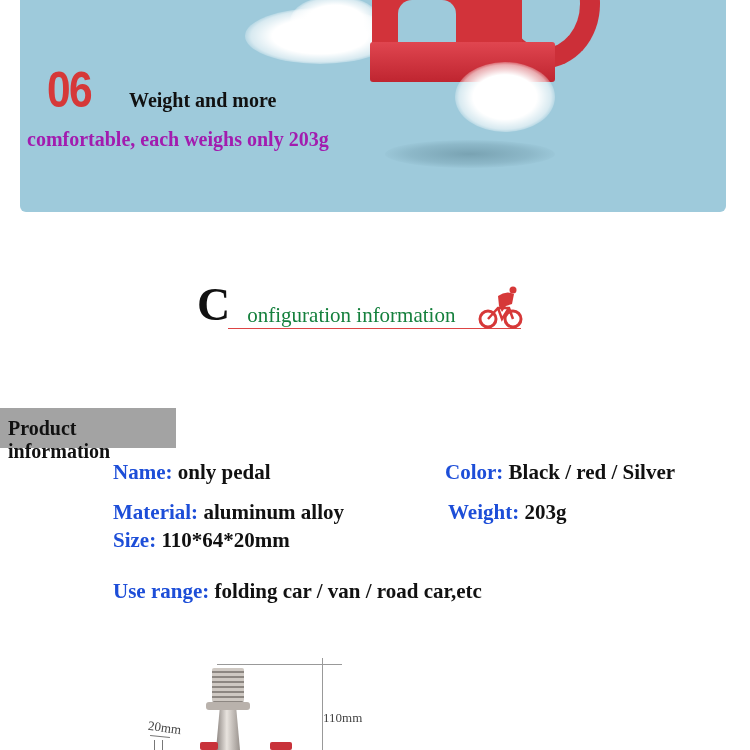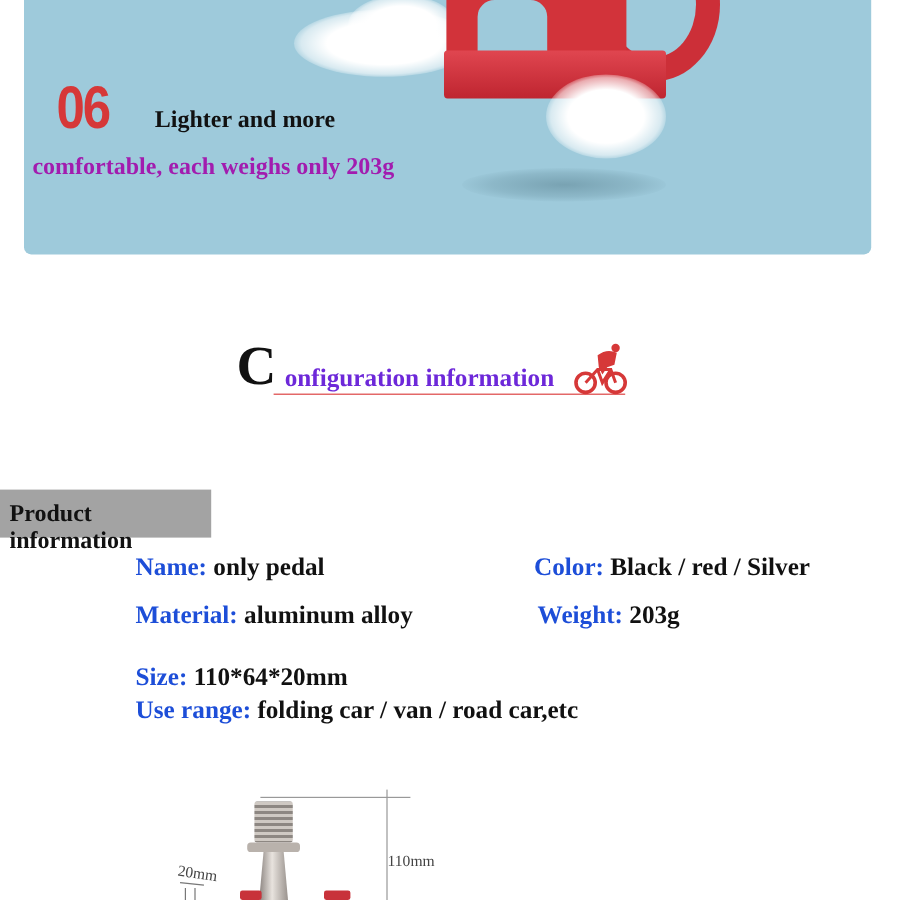--- a/index.html
+++ b/index.html
@@ -18,21 +18,21 @@
   .pedal-base { position:absolute; left:350px; top:52px; width:185px; height:40px; background:linear-gradient(#e04650,#bf2530); border-radius:3px; }
   .pedal-ring { position:absolute; left:468px; top:-50px; width:112px; height:128px; border:20px solid #cc2f38; border-radius:50%; border-left-color:transparent; border-top-color:transparent; box-sizing:border-box; }
 
   .num06 { position:absolute; left:47px; top:62px; color:#d63838; font-family:"Liberation Sans", sans-serif; font-weight:bold; font-size:50px; letter-spacing:-2px; transform:scaleX(0.85); transform-origin:left; line-height:56px; }
   .hero-line1 { position:absolute; left:129px; top:89px; font-size:20px; font-weight:bold; color:#111; }
   .hero-line2 { position:absolute; left:27px; top:128px; font-size:20px; font-weight:bold; color:#a21caf; }
 
   
   .config-heading { position:absolute; left:197px; top:283px; display:flex; align-items:flex-end; }
   .config-big-c { font-size:46px; font-weight:bold; color:#111; line-height:44px; }
-  .config-text { font-size:21px; font-weight:bold; color:#6d28d9; line-height:24px; margin-left:7px; }
+  .config-text { font-size:21px; font-weight:normal; color:#15803d; line-height:24px; margin-left:17px; }
   .config-underline { position:absolute; left:228px; top:328px; width:293px; height:1px; background:#d44; }
   .bike-icon { position:absolute; left:476px; top:284px; width:48px; height:46px; }
 
   
   .product-band { position:absolute; left:0; top:408px; width:176px; height:40px; background:#a3a3a3; }
   .product-band span { position:absolute; left:8px; top:9px; font-size:20px; font-weight:bold; color:#111; }
 
   
   .spec { position:absolute; font-size:21px; font-weight:bold; color:#111; white-space:nowrap; }
   .spec .k { color:#1d4ed8; }
@@ -57,21 +57,21 @@
   <div class="shadow"></div>
   <div class="cloud c1"></div>
   <div class="cloud c1b"></div>
   <div class="pedal-ring"></div>
   <div class="pedal-body"></div>
   <div class="pedal-hole"></div>
   <div class="pedal-base"></div>
   <div class="cloud c2"></div>
 </div>
 <div class="num06">06</div>
-<div class="hero-line1">Lighter and more</div>
+<div class="hero-line1">Weight and more</div>
 <div class="hero-line2">comfortable, each weighs only 203g</div>
 
 <div class="config-heading">
   <span class="config-big-c">C</span>
   <span class="config-text">onfiguration information</span>
 </div>
 <div class="config-underline"></div>
 <svg class="bike-icon" viewBox="0 0 48 46">
   <circle cx="12" cy="35" r="8" fill="none" stroke="#d63838" stroke-width="3"></circle>
   <circle cx="37" cy="35" r="8" fill="none" stroke="#d63838" stroke-width="3"></circle>
@@ -93,21 +93,21 @@
   <span>Black / red / Silver</span>
 </div>
 <div class="spec" style="left:113px; top:500px;">
   <span class="k">Material:</span>
   <span>aluminum alloy</span>
 </div>
 <div class="spec" style="left:448px; top:500px;">
   <span class="k">Weight:</span>
   <span>203g</span>
 </div>
-<div class="spec" style="left:113px; top:552px;">
+<div class="spec" style="left:113px; top:528px;">
   <span class="k">Size:</span>
   <span>110*64*20mm</span>
 </div>
 <div class="spec" style="left:113px; top:579px;">
   <span class="k">Use range:</span>
   <span>folding car / van / road car,etc</span>
 </div>
 
 <div class="diagram">
   <div class="dim-top"></div>

